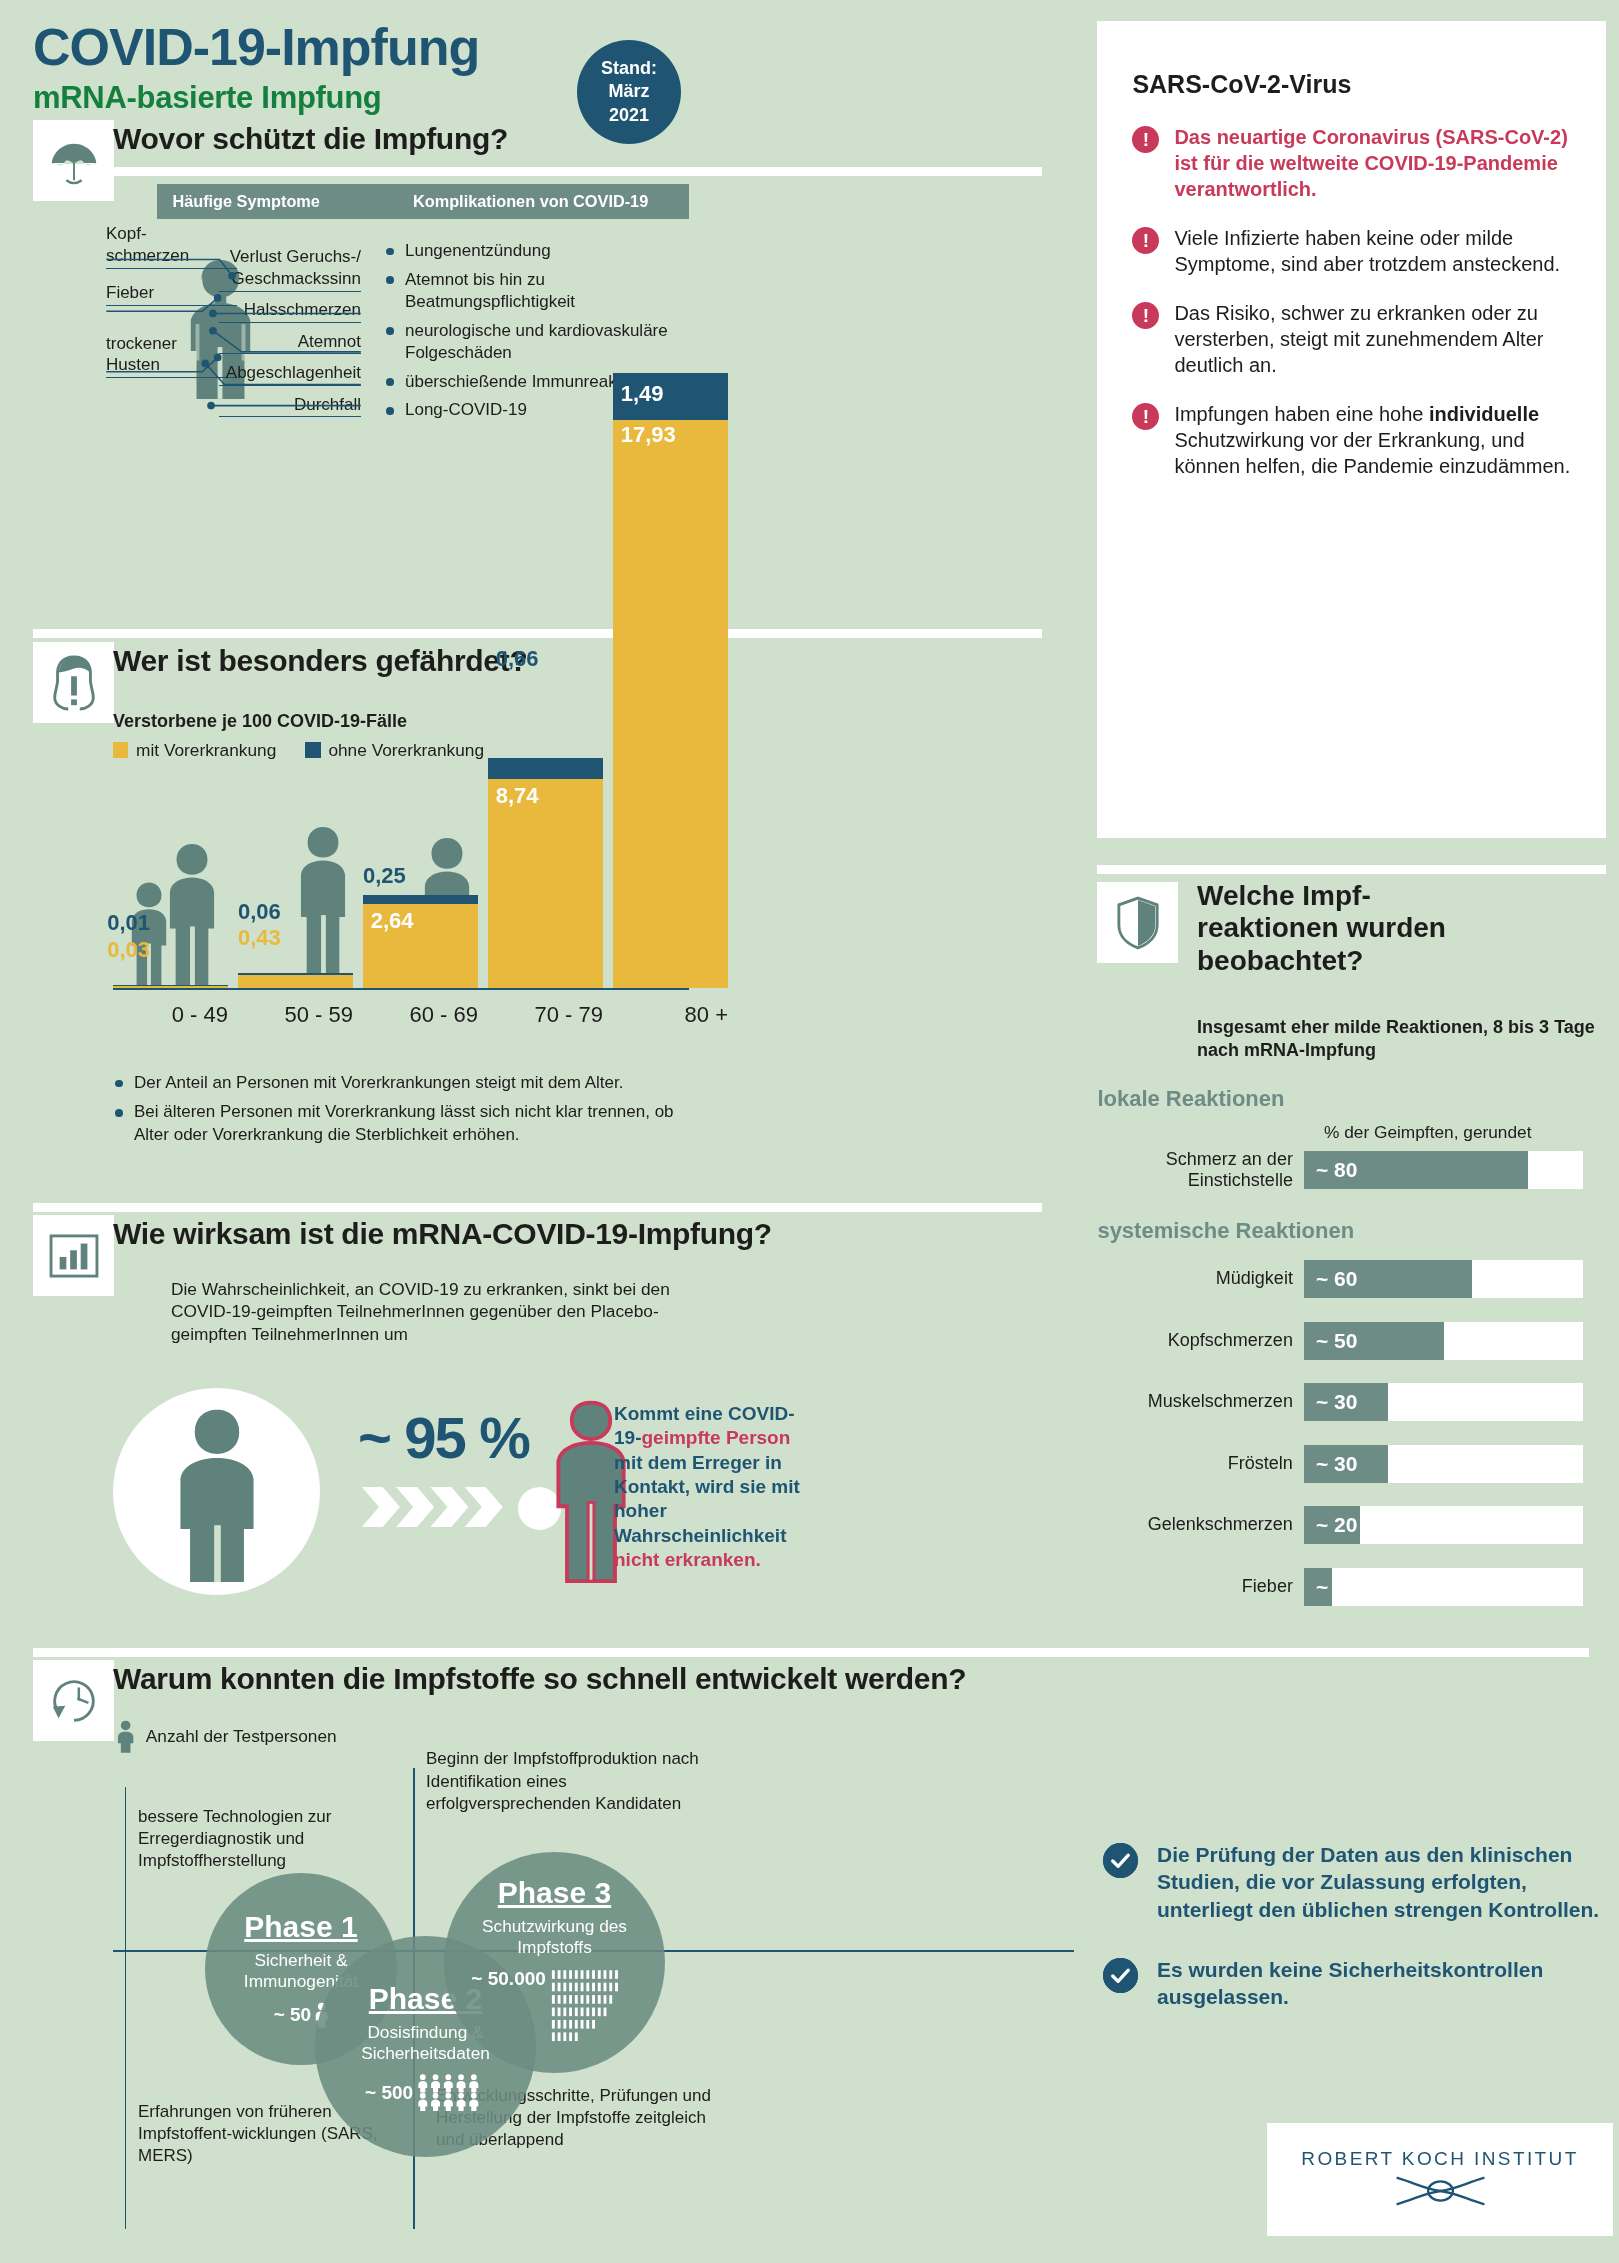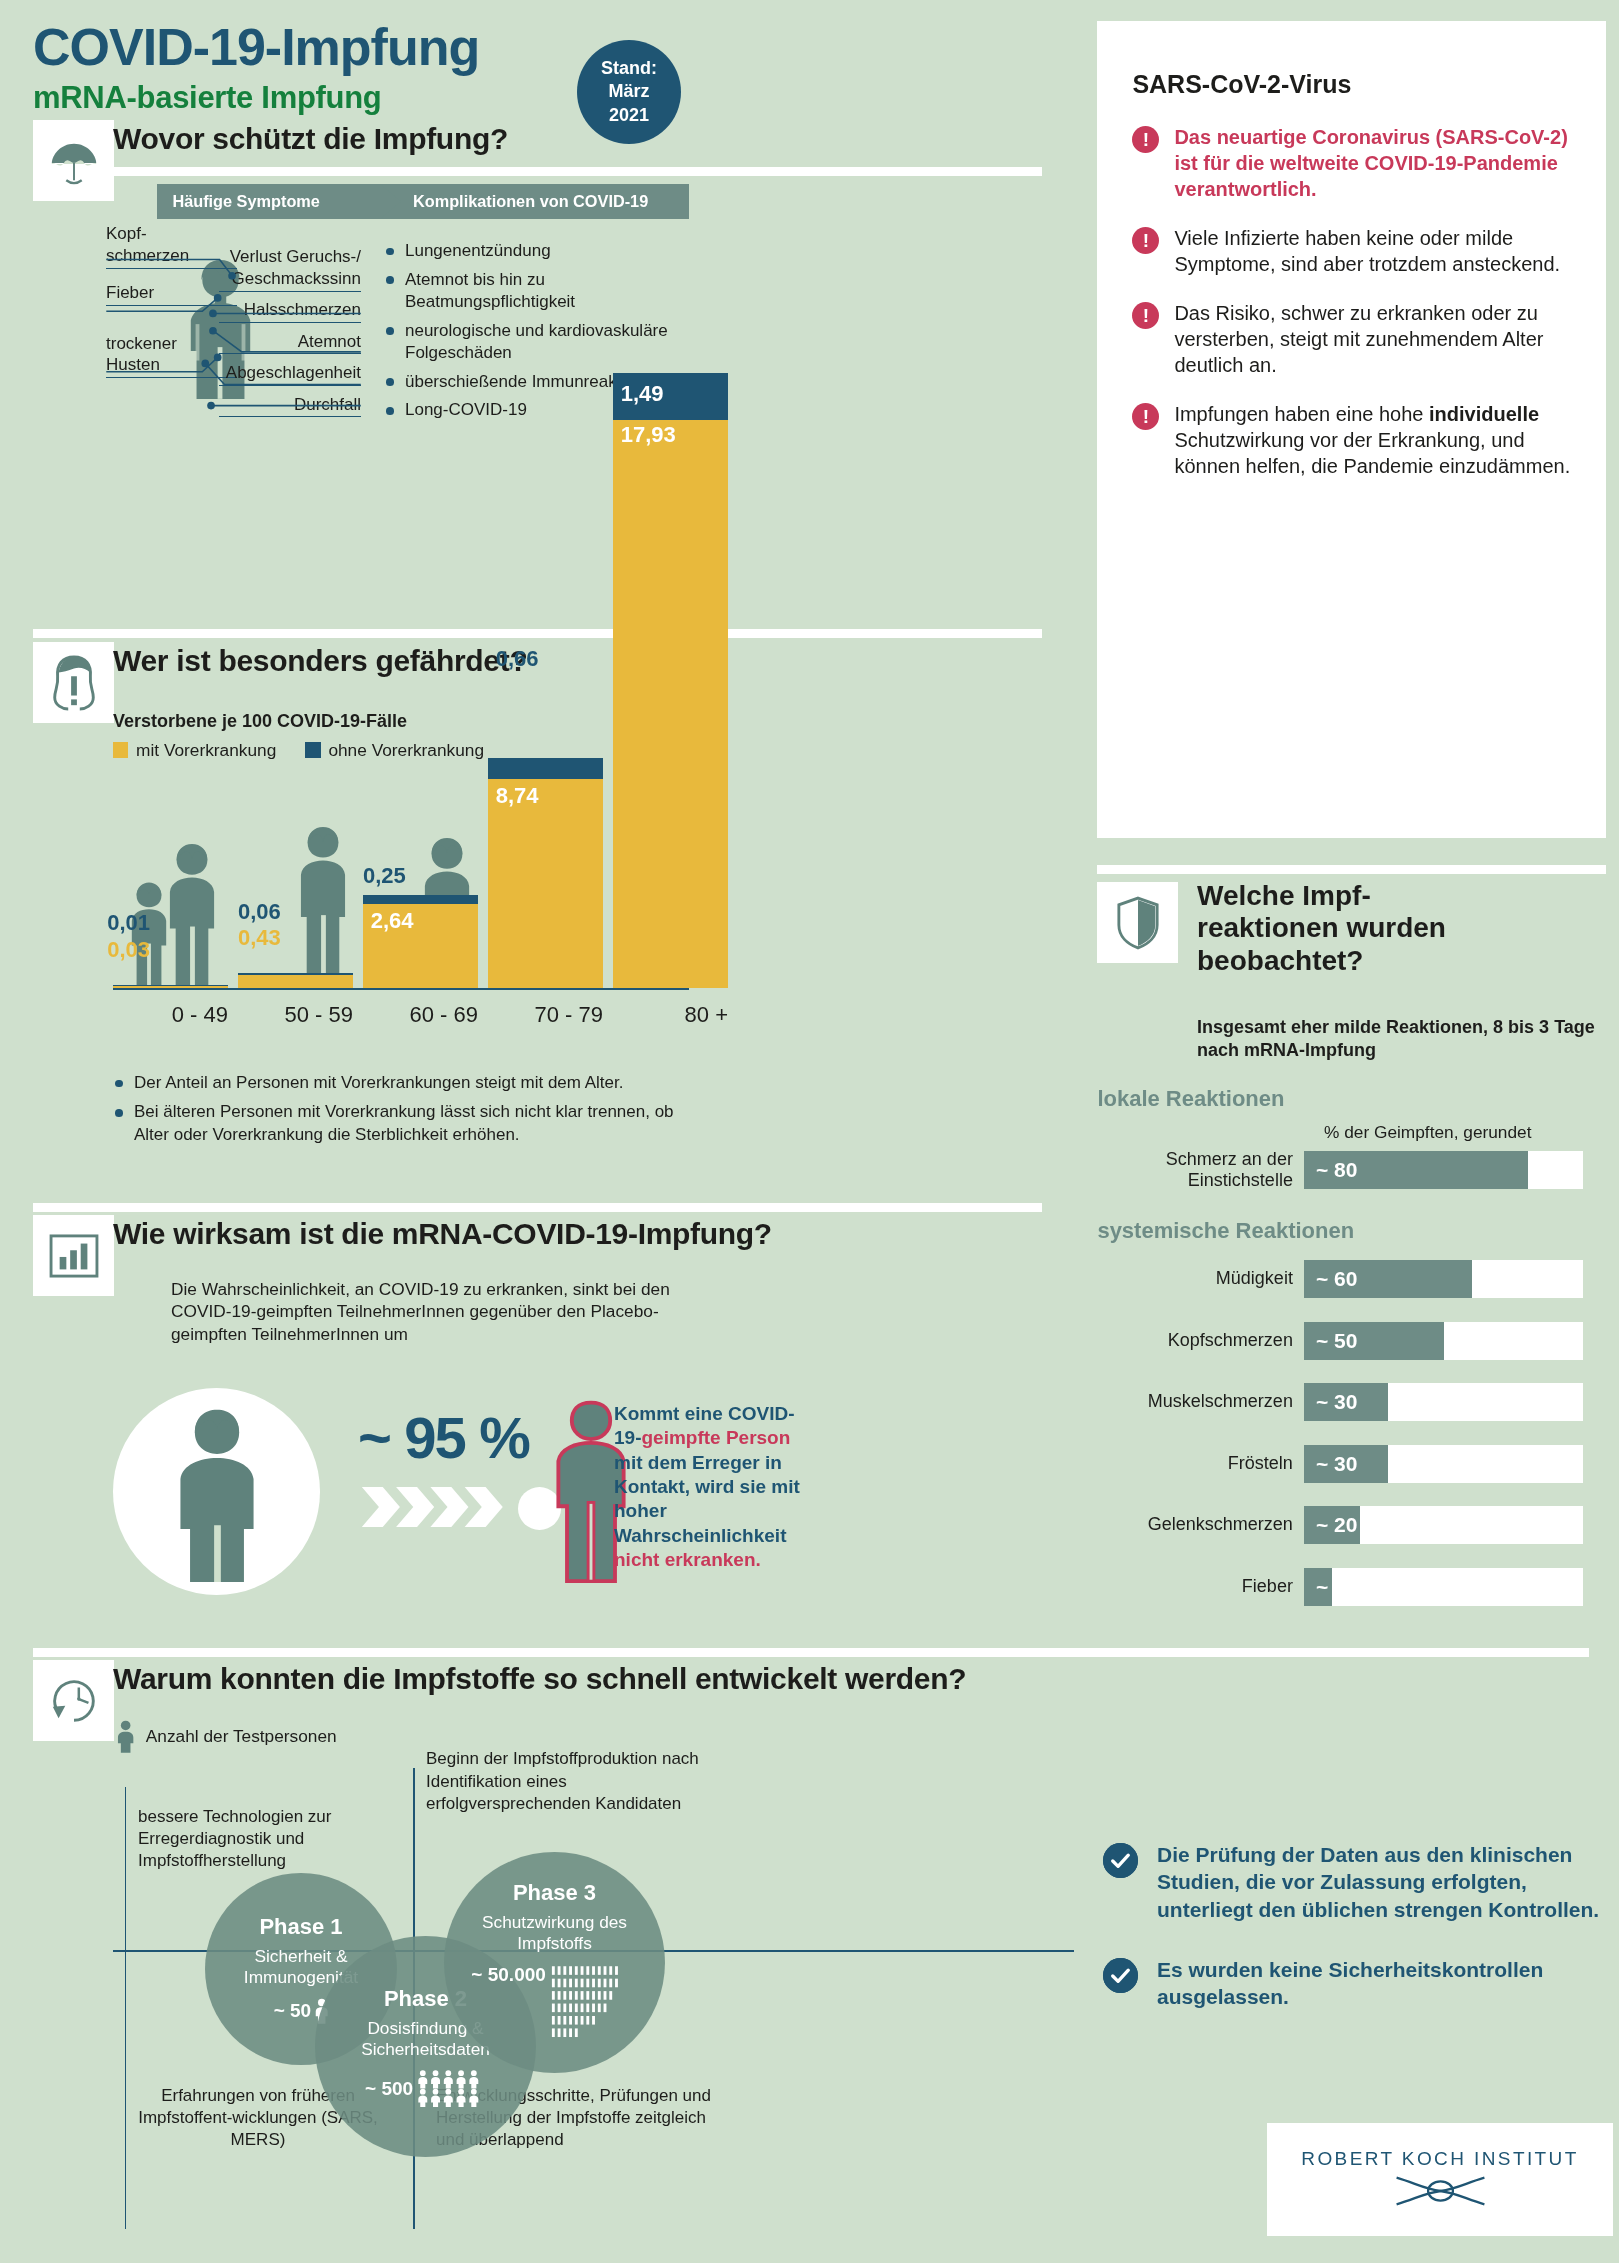--- a/index.html
+++ b/index.html
@@ -143,21 +143,21 @@
   .phase-area { position:absolute; left:113px; top:1758px; width:961px; height:480px; }
   .vline { position:absolute; width:1.5px; background:#1f5573; }
   .hline { position:absolute; height:1.5px; background:#1f5573; }
   .phase-note { position:absolute; font-size:17px; line-height:1.3; }
   .circle-phase {
     position:absolute; border-radius:50%;
     background:rgba(108,140,130,0.88);
     color:#fff; text-align:center;
     display:flex; flex-direction:column; align-items:center; justify-content:center;
   }
-  .circle-phase .ph { font-weight:bold; font-size:22px; margin-bottom:5.8px; }
+  .circle-phase .ph { font-weight:bold; font-size:30px; margin-bottom:5.8px;text-decoration:underline; }
   .circle-phase .ds { font-size:17.3px; line-height:1.24; }
   .circle-phase .cnt { font-weight:bold; font-size:19px; margin-top:9.6px; display:flex; align-items:center; gap:3.8px; }
 
   
   .right { position:absolute; left:1084px; top:0; width:536px; height:100%; }
 
   .card-white {
     position:absolute; background:#ffffff;
   }
   .card-title { font-size:25px; font-weight:bold; margin:0 0 25px 0; }
@@ -462,21 +462,21 @@
 
     <div class="phase-area">
       <div class="vline" style="left:11.5px; top:29px; height:163px;"></div>
       <div class="vline" style="left:11.5px; top:192px; height:279px;"></div>
       <div class="vline" style="left:300px; top:9.6px; height:183px;"></div>
       <div class="vline" style="left:300px; top:192px; height:279px;"></div>
       <div class="hline" style="left:0px; top:192px; width:961px;"></div>
 
       <div class="phase-note" style="left:25px; top:48px; width:240px;">bessere Technologien zur Erregerdiagnostik und Impfstoffherstellung</div>
       <div class="phase-note" style="left:313px; top:-9.6px; width:288px;">Beginn der Impfstoffproduktion nach Identifikation eines erfolgversprechenden Kandidaten</div>
-      <div class="phase-note" style="left:25px; top:327px; width:240px;text-align:center;">Erfahrungen von früheren Impfstoffent-wicklungen (SARS, MERS)</div>
+      <div class="phase-note" style="left:25px; top:343px; width:240px;">Erfahrungen von früheren Impfstoffent-wicklungen (SARS, MERS)</div>
       <div class="phase-note" style="left:323px; top:327px; width:279px;">Entwicklungsschritte, Prüfungen und Herstellung der Impfstoffe zeitgleich und überlappend</div>
 
       <div class="circle-phase" style="left:92px; top:115px; width:192px; height:192px;">
         <div class="ph">Phase 1</div>
         <div class="ds">Sicherheit &amp; Immunogenität</div>
         <div class="cnt">
           <span>~ 50</span>
           <svg width="13.4" height="26" viewBox="0 0 18 34">
             <circle cx="9" cy="5.5" r="5" fill="#fff"></circle>
             <path d="M9 12 C4 12 1 14 1 18 L1 24 L4 24 L4 34 L14 34 L14 24 L17 24 L17 18 C17 14 14 12 9 12Z" fill="#fff"></path>

